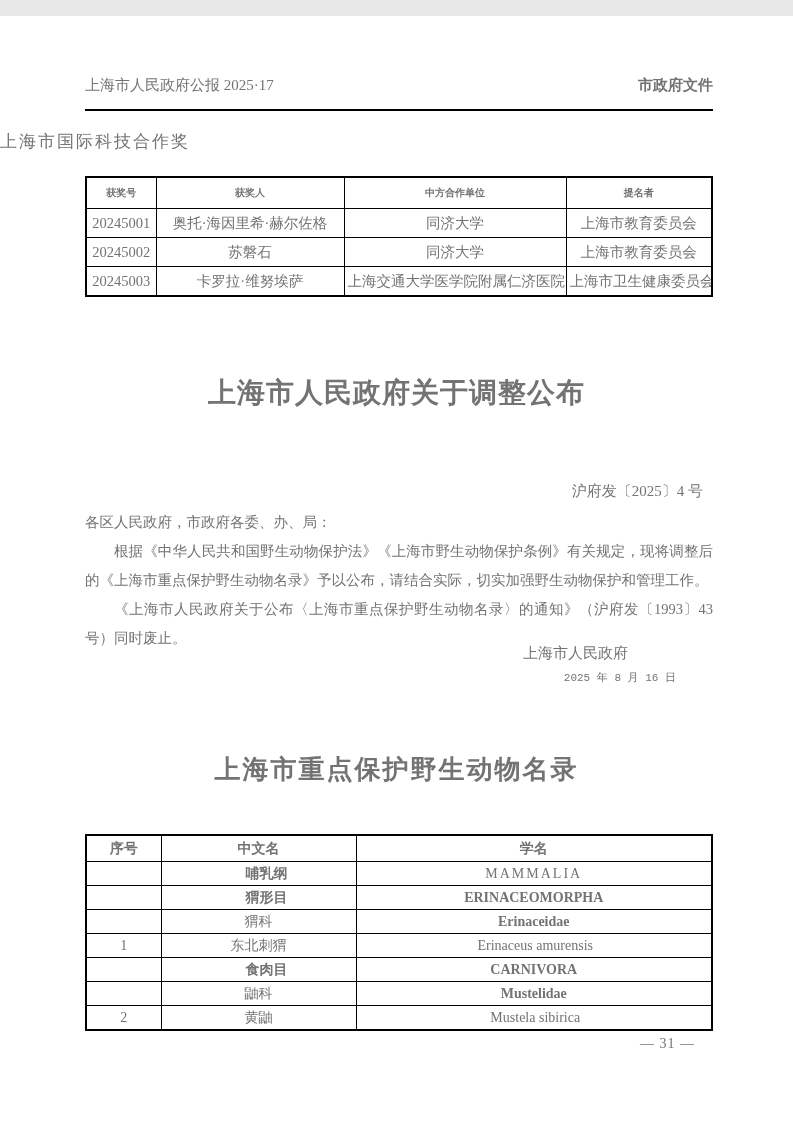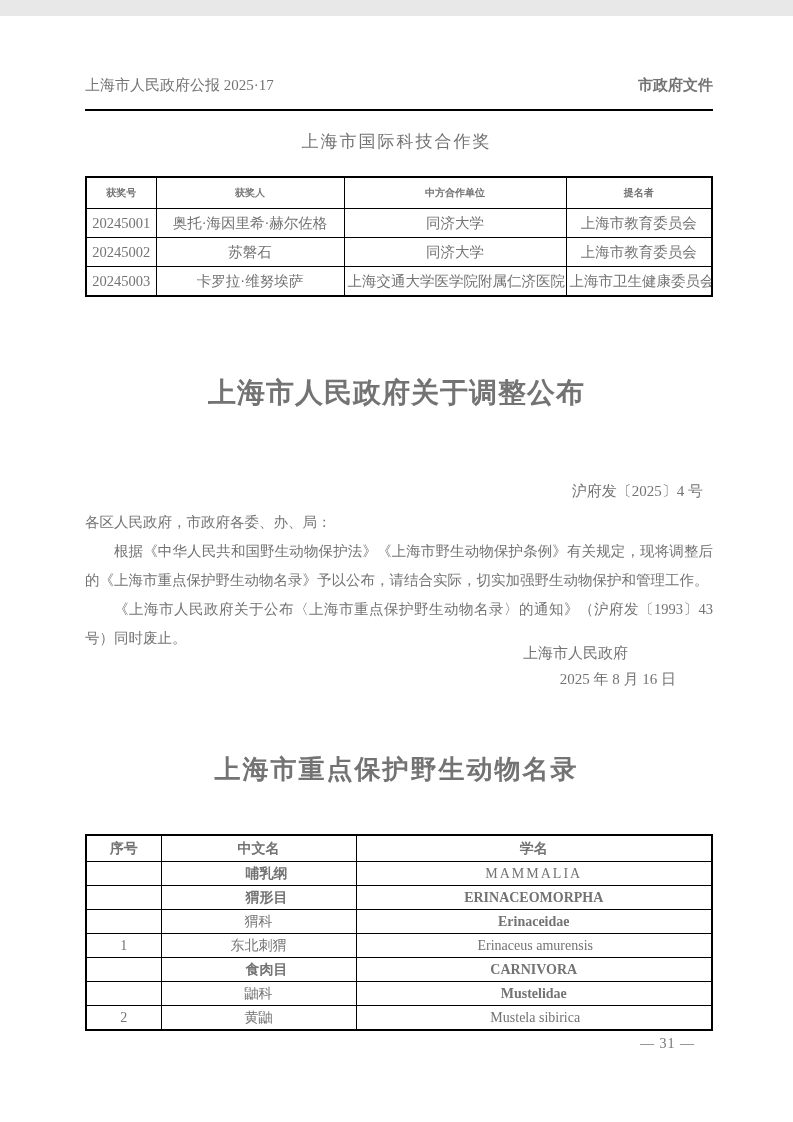--- a/index.html
+++ b/index.html
@@ -19,21 +19,21 @@
     font-size:15px;
   }
   .running-header .right{font-weight:bold;}
   .header-rule{
     position:absolute;left:85px;right:80px;top:93px;
     border-top:2px solid #000;
   }
   
   .award-title{
     position:absolute;left:0;right:0;top:114px;
-    text-align:center;font-size:17px;letter-spacing:2px;
+    font-size:17px;letter-spacing:2px;
   }
   table{border-collapse:collapse;table-layout:fixed;}
   .doc-table{
     position:absolute;left:85px;width:628px;
     border:2px solid #000;
     font-size:14.5px;
   }
   .doc-table th,.doc-table td{
     border:1px solid #000;
     text-align:center;vertical-align:middle;
@@ -60,21 +60,21 @@
     font-size:14.5px;line-height:29px;text-align:justify;
   }
   .notice-body p{margin:0;}
   .notice-body p.indent{text-indent:2em;}
   .signature{
     position:absolute;left:73px;right:165px;top:628px;
     text-align:right;font-size:15px;
   }
   .sign-date{
     position:absolute;left:85px;right:117px;top:654px;
-    text-align:right;font-size:15px;
+    text-align:right;font-size:11px;font-family:Liberation Mono, monospace;
   }
   
   .catalog-title{
     position:absolute;left:0;right:0;top:736px;
     text-align:center;font-size:26px;font-weight:bold;letter-spacing:2px;
   }
   .catalog-table{top:818px;font-size:14px;}
   .catalog-table th{
     font-family:"Liberation Sans","DejaVu Sans",sans-serif;
     font-weight:bold;font-size:14px;height:25px;

